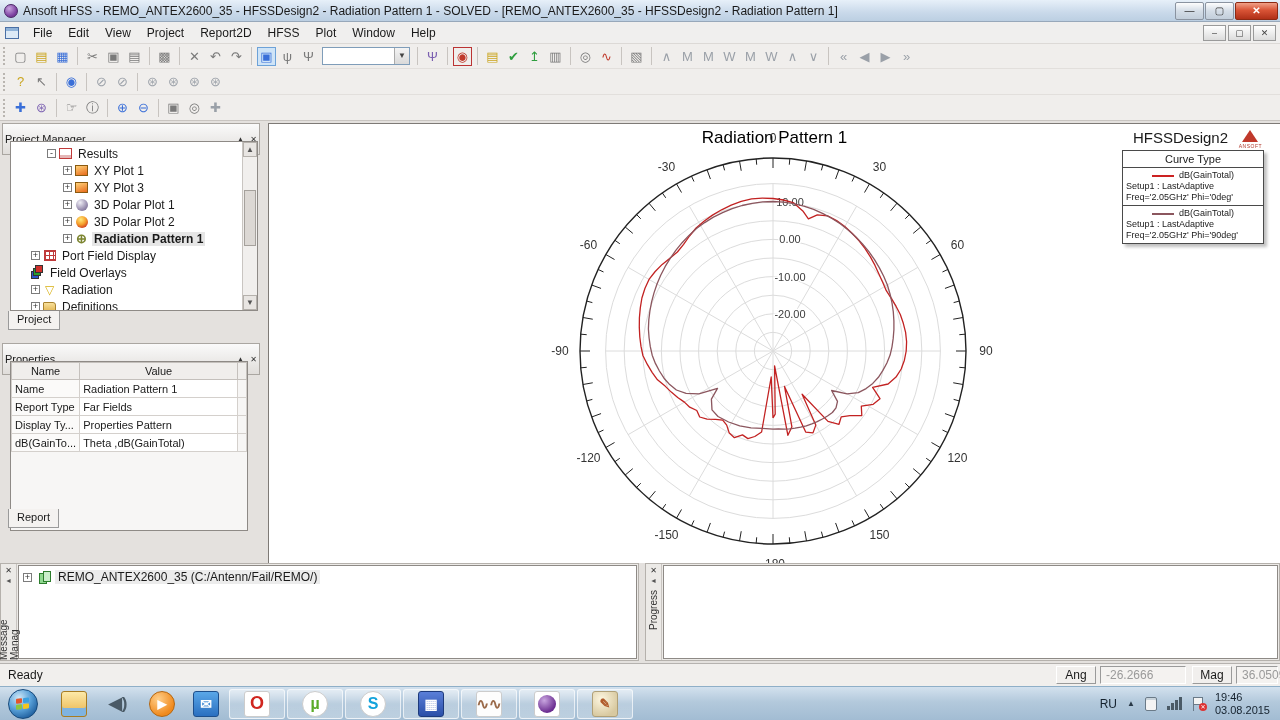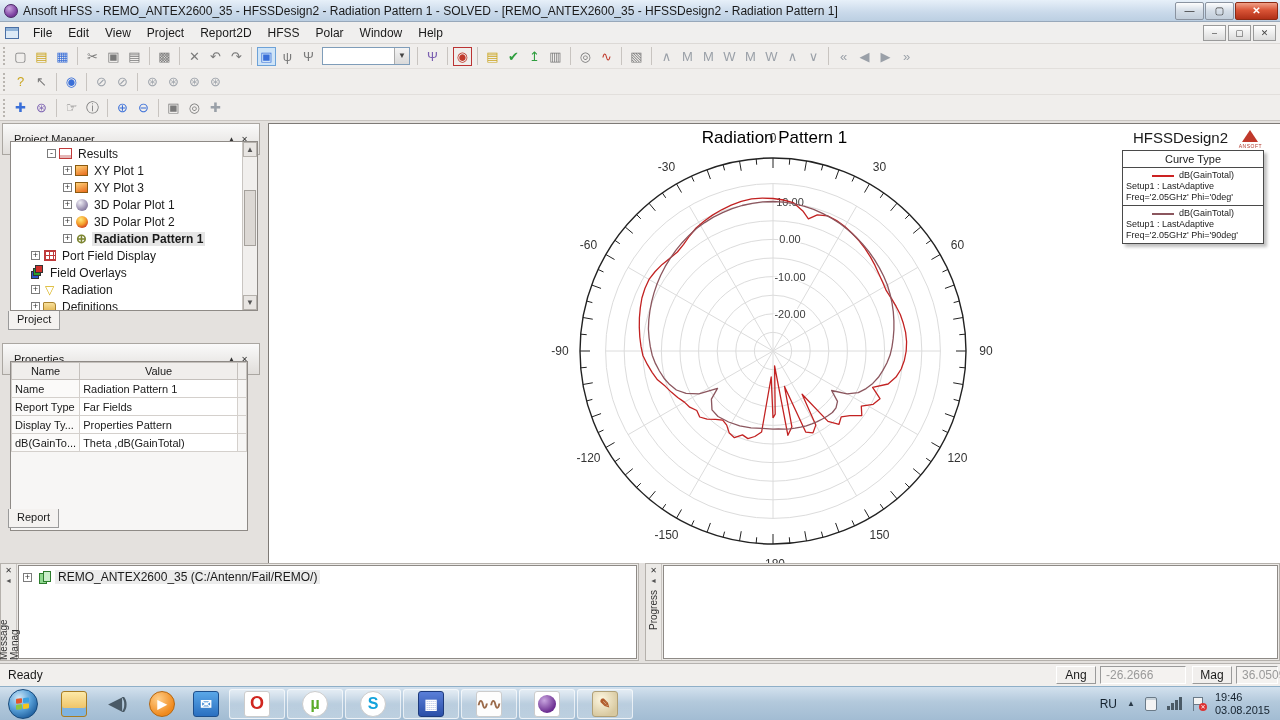--- a/index.html
+++ b/index.html
@@ -41,21 +41,21 @@
   .tbi.pressed { background:#cfe4f7; border-color:#6da2d8; }
   .tbi.boxed-red { border-color:#b33; }
   .c-blue{color:#3a6fd8}.c-green{color:#2e9e3e}.c-red{color:#c0392b}.c-yellow{color:#caa51f}
   .c-purple{color:#7a5fb0}.c-gray{color:#9aa0a8}
   .combo { width:88px; height:18px; background:#fff; border:1px solid #7f9db9; margin:0 3px; display:flex; }
   .combo-arrow { margin-left:auto; width:15px; height:100%; background:linear-gradient(#f4f4f4,#d9d9d9);
     border-left:1px solid #aaa; font-size:8px; text-align:center; line-height:16px; color:#444; }
 
   
   .panel-header { position:absolute; height:32px; background:linear-gradient(#fafafa,#e0ddda);
-    border:1px solid #aaa6a1; font-size:11px; padding:1px 11px; display:flex; align-items:center; }
+    border:1px solid #aaa6a1; font-size:11px; padding:1px 2px; display:flex; align-items:center; }
   .ph-btns { margin-left:auto; display:flex; gap:6px; font-size:8px; color:#333; }
   .panel-body { position:absolute; background:#fff; border:1px solid #8e8a86; overflow:hidden; }
   .side-tab { position:absolute; height:19px; background:#f4f2f0; border:1px solid #9a9a9a; border-top:none;
     font-size:11px; padding:2px 8px; }
 
   
   .tree { position:relative; padding-top:3px; }
   .tree-row { height:17px; display:flex; align-items:center; white-space:nowrap; }
   .tree-row.sel .tlabel { background:#e6e6e6; font-weight:bold; }
   .expander { width:9px; height:9px; border:1px solid #7c7c7c; background:#fff; font-size:9px; line-height:7px;
@@ -167,21 +167,21 @@
     <span class="titlebar-text">Ansoft HFSS - REMO_ANTEX2600_35 - HFSSDesign2 - Radiation Pattern 1 - SOLVED - [REMO_ANTEX2600_35 - HFSSDesign2 - Radiation Pattern 1]</span>
     <span class="win-controls">
       <span class="win-btn">—</span>
       <span class="win-btn">▢</span>
       <span class="win-btn close">✕</span>
     </span>
   </div>
 
   <div class="menubar">
     <span class="mdi-doc-icon"></span>
-    <span id="menu-items"><span class="menu-item">File</span><span class="menu-item">Edit</span><span class="menu-item">View</span><span class="menu-item">Project</span><span class="menu-item">Report2D</span><span class="menu-item">HFSS</span><span class="menu-item">Polar</span><span class="menu-item">Window</span><span class="menu-item">Help</span></span>
+    <span id="menu-items"><span class="menu-item">File</span><span class="menu-item">Edit</span><span class="menu-item">View</span><span class="menu-item">Project</span><span class="menu-item">Report2D</span><span class="menu-item">HFSS</span><span class="menu-item">Plot</span><span class="menu-item">Window</span><span class="menu-item">Help</span></span>
     <span class="mdi-controls">
       <span class="mdi-btn">–</span>
       <span class="mdi-btn">▢</span>
       <span class="mdi-btn">✕</span>
     </span>
   </div>
 
   <div class="toolbar tb1" id="toolbar-row1">
       <span class="grip"></span>
       <span class="tbi">▢</span>

